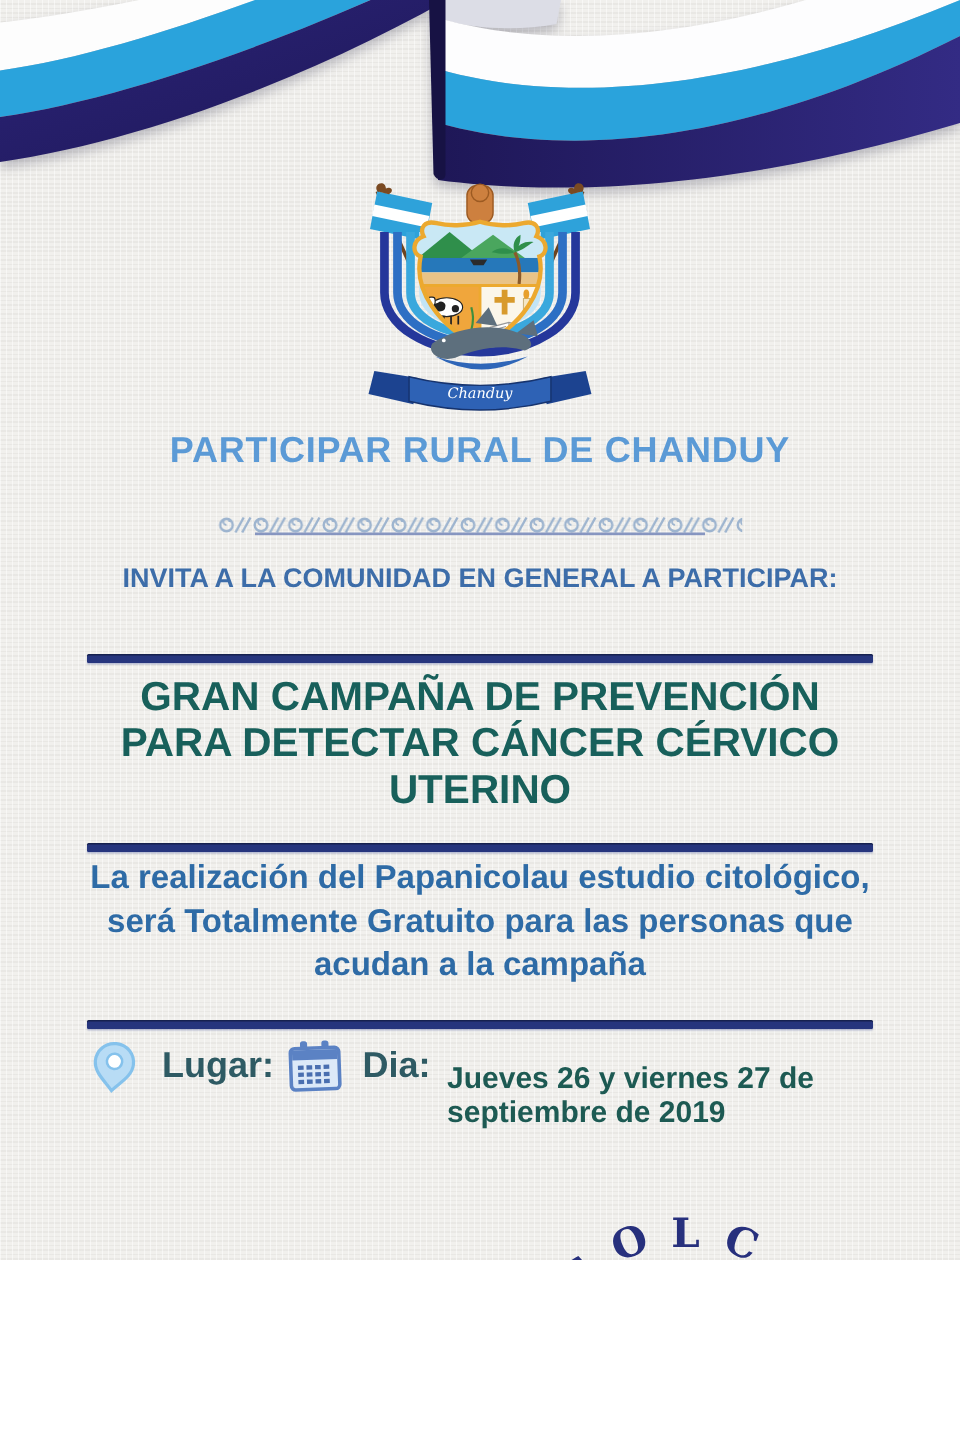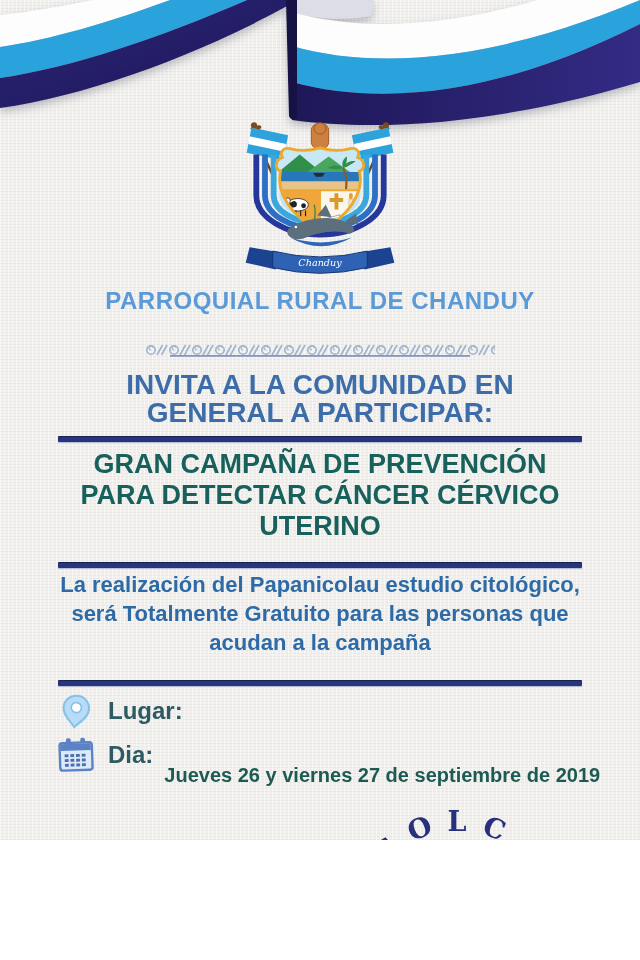--- a/index.html
+++ b/index.html
@@ -10,27 +10,27 @@
       repeating-linear-gradient(90deg, rgba(255,255,255,.5) 0 1px, rgba(0,0,0,0) 1px 4px),
       repeating-linear-gradient(0deg, rgba(214,212,208,.30) 0 1px, rgba(0,0,0,0) 1px 3px);
     font-family:"Liberation Sans", sans-serif;
   }
   .abs{position:absolute;}
   .ribbon{filter:drop-shadow(0 4px 4px rgba(40,40,70,.28));}
   .rb-blue{fill:var(--ribbon-light-blue);}
   .center{left:0;width:640px;text-align:center;}
   .org-line1{font-size:24px;font-weight:700;letter-spacing:.5px;color:var(--org-blue);line-height:26px;}
   .org-line2{font-size:24px;font-weight:700;letter-spacing:.5px;color:var(--org-light-blue);line-height:26px;}
-  .invite{top:371px;font-size:28px;font-weight:700;color:var(--invite-blue);line-height:28px;}
+  .invite{top:371px;font-size:18px;font-weight:700;color:var(--invite-blue);line-height:28px;}
   .invite-inner{display:inline-block;max-width:520px;}
   .campaign{top:449px;left:70px;width:500px;text-align:center;font-size:27px;font-weight:700;color:var(--title-teal);line-height:31px;}
   .rule{position:absolute;left:58px;width:524px;height:5px;background:var(--rule-navy);
         box-shadow:0 -1px 0 #16214f, 0 1px 1px rgba(120,130,180,.5);border-radius:1px;}
   .desc{top:570px;left:46px;width:548px;text-align:center;font-size:22px;font-weight:700;color:var(--body-blue);line-height:29px;}
-  .details{top:692px;left:55px;display:flex;flex-direction:column;gap:6px;}
+  .details{top:692px;left:55px;display:flex;gap:6px;}
   .detail-row{display:flex;align-items:center;gap:11px;height:38px;}
   .detail-icon{flex:0 0 42px;display:flex;justify-content:center;}
   .detail-label{font-size:24px;font-weight:700;color:var(--detail-label);}
   .detail-value{font-size:22px;font-weight:700;color:var(--detail-value);}
   .detail-row.row-date .detail-value{font-size:20px;margin-top:40px;}
   .sig{top:856px;left:85px;width:260px;height:100px;}
   .sig-name{position:absolute;left:0;top:0;width:260px;text-align:center;
     font-family:"DejaVu Serif","Liberation Serif",serif;font-style:italic;font-weight:700;
     font-size:26px;color:var(--signature-blue);transform:rotate(-2deg);letter-spacing:.5px;}
   .brush{position:absolute;border-radius:46% 54% 50% 50% / 62% 50% 62% 38%;}
@@ -143,21 +143,21 @@
 
     <g>
       <path d="M16,136 L46,141 L43,159 L12,152 Z" fill="#1c4390"></path>
       <path d="M162,136 L132,141 L135,159 L166,152 Z" fill="#1c4390"></path>
       <path d="M40,140 Q89,152 138,140 L138,157 Q89,169 40,157 Z" fill="#2e62b5" stroke="#16336e" stroke-width="1"></path>
       <text x="89" y="155" class="banner-text">Chanduy</text>
     </g>
   </svg>
 
   <div class="abs center" style="top:288px;">
-    <div class="org-line2">PARROQUIAL RURAL DE CHANDUY</div>
+    <div class="org-line2">PARTICIPAR RURAL DE CHANDUY</div>
   </div>
 
   <svg class="abs" style="top:342px;left:145px;" width="350" height="16" viewBox="0 0 350 16">
     <defs>
       <pattern id="wv" width="23" height="16" patternUnits="userSpaceOnUse">
         <circle cx="6" cy="8" r="4.2" class="wave-stroke" stroke-width="1.6"></circle>
         <path d="M6,8 a2,2 0 1 1 2,-2" class="wave-stroke" stroke-width="1.2"></path>
         <line x1="12" y1="13" x2="17.5" y2="3" class="wave-stroke" stroke-width="1.6"></line>
         <line x1="16.5" y1="13" x2="22" y2="3" class="wave-stroke" stroke-width="1.6"></line>
       </pattern>

